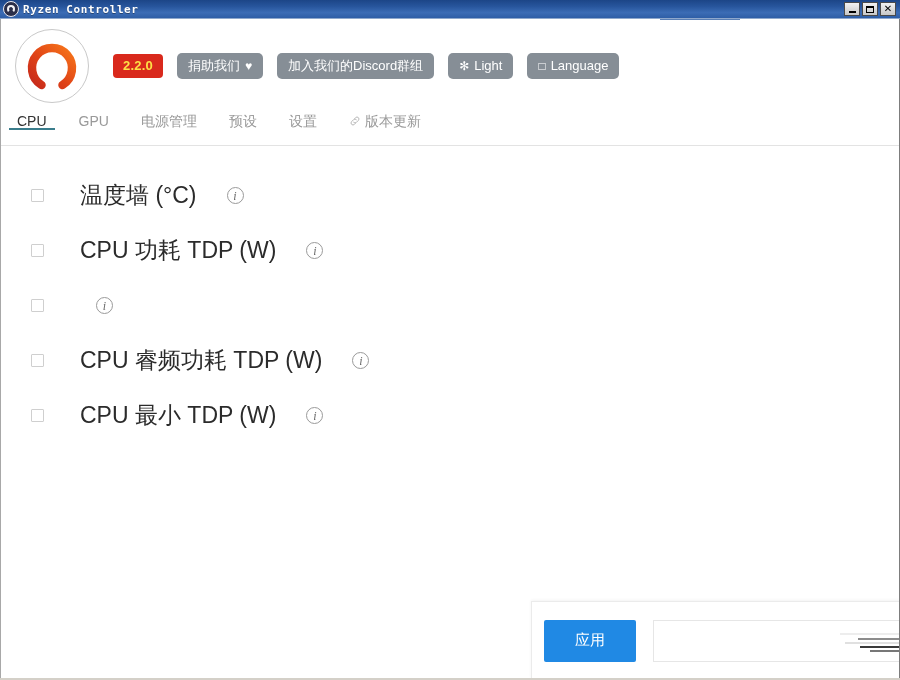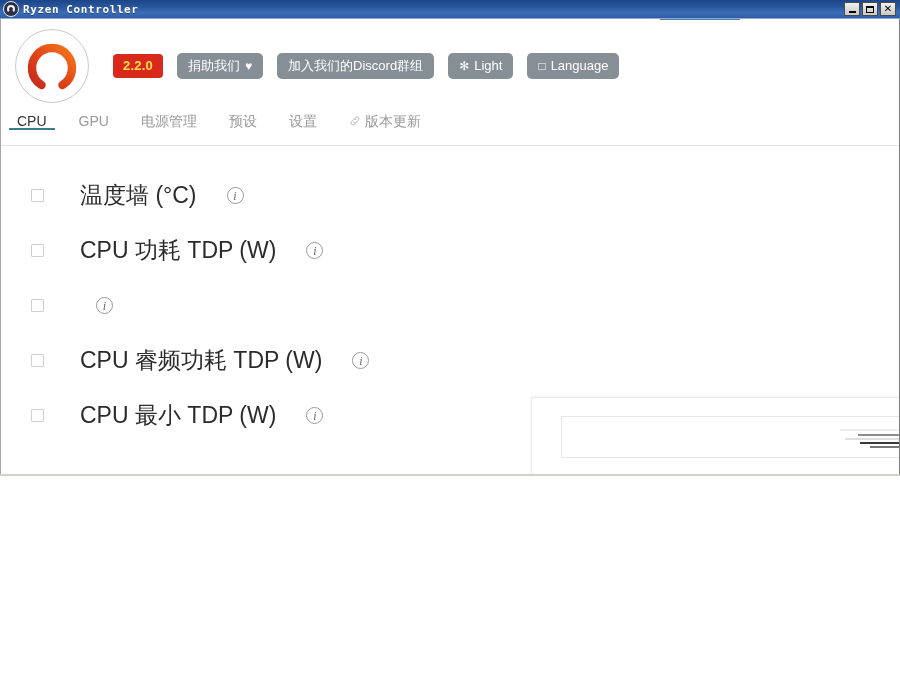--- a/index.html
+++ b/index.html
@@ -14,21 +14,21 @@
     overflow: hidden;
     font-family: "Liberation Sans", "DejaVu Sans", sans-serif;
     position: relative;
   }
 
   
   #window-frame {
     position: absolute;
     left: 0; top: 0;
     width: 900px;
-    height: 476px;
+    height: 680px;
     background: #ffffff;
     box-sizing: border-box;
     display: flex;
     flex-direction: column;
   }
 
   
   #title-bar {
     height: 19px;
     min-height: 19px;
@@ -457,20 +457,21 @@
 
       <div class="opt-row">
         <div class="opt-checkbox"></div>
         <span class="opt-label">CPU 最小 TDP (W)</span>
         <span class="opt-info">i</span>
       </div>
 
     </div>
 
     <div id="bottom-panel">
+      <button id="apply-button">应用</button>
       <div id="side-widget">
         <div class="wline l1"></div>
         <div class="wline l2"></div>
         <div class="wline l3"></div>
         <div class="wline l4"></div>
         <div class="wline l5"></div>
       </div>
     </div>
 
   </div>

